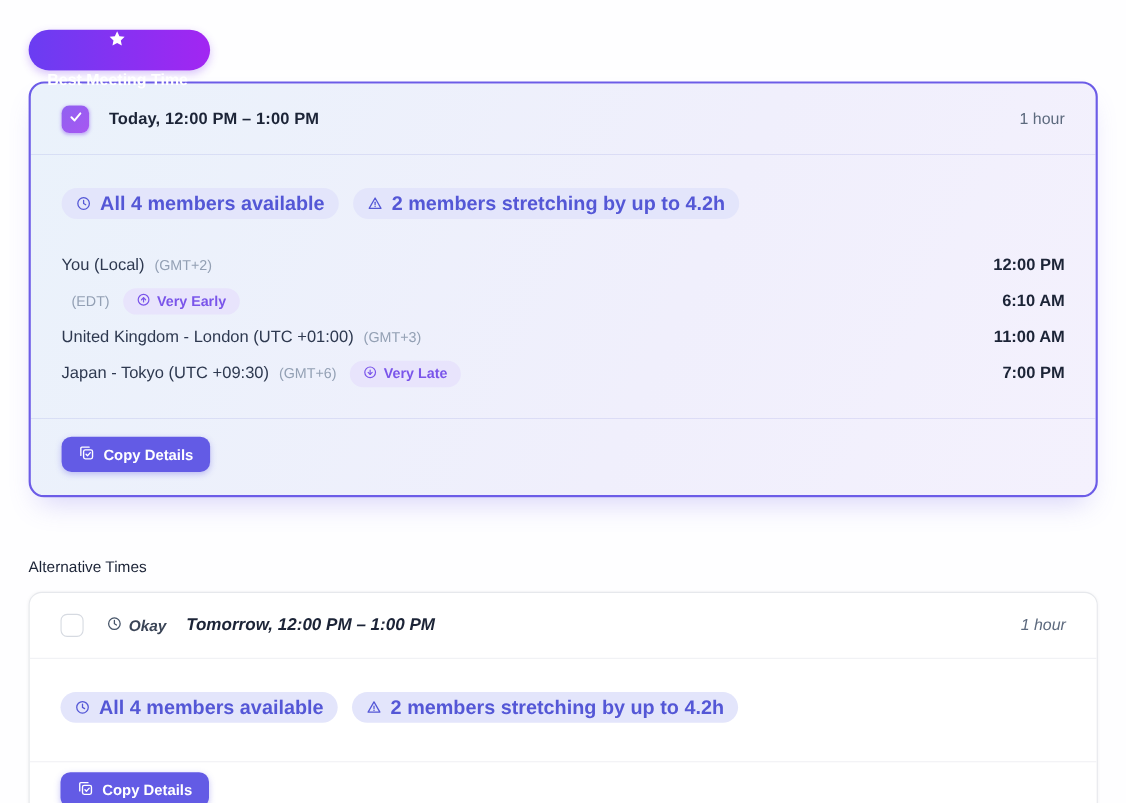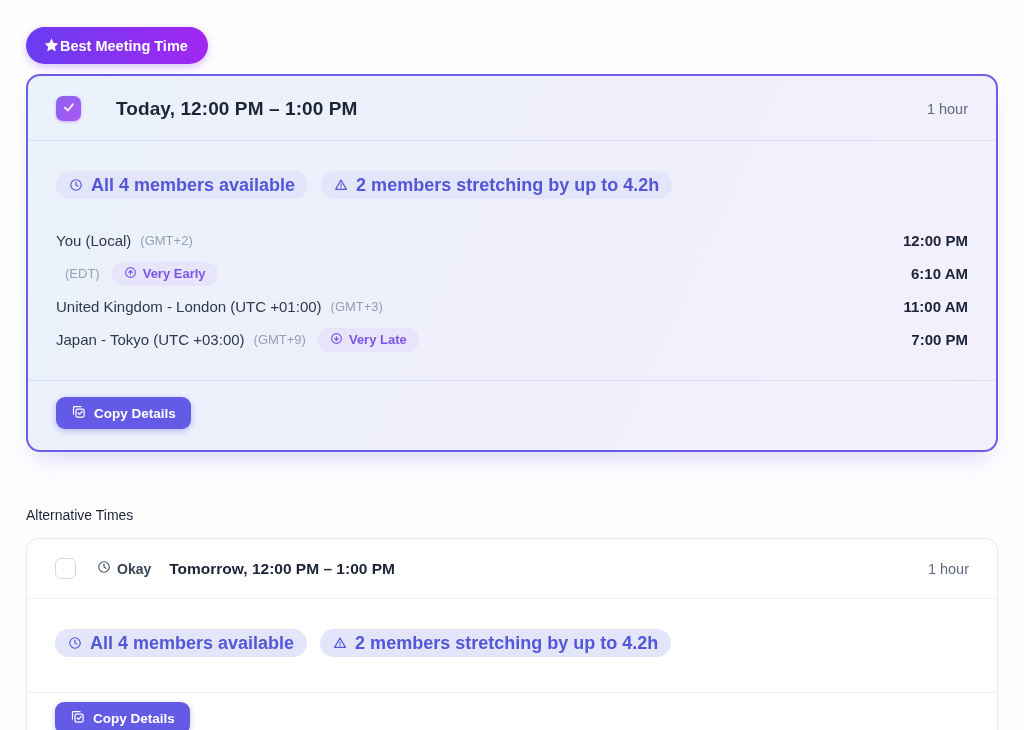--- a/index.html
+++ b/index.html
@@ -1,26 +1,27 @@
 <!DOCTYPE html>
 <html><head>
 <meta charset="utf-8">
 <style>
   * { margin:0; padding:0; box-sizing:border-box; }
   html,body { width:1024px; height:730px; background:#ffffff; font-family:"Liberation Sans", sans-serif; }
   .page { width:1024px; height:730px; padding:27px 26px; background:#fefeff; }
 
   
   .best-pill {
-    display:inline-flex; align-items:center; gap:0;
+    display:inline-flex; align-items:center; gap:21px;
     height:37px; padding:0 20px 0 17px; border-radius:19px;
     background:linear-gradient(90deg,#6a3df2 0%,#a226f2 100%);
     color:#ffffff; font-weight:700; font-size:14.5px;
     box-shadow:0 3px 8px rgba(130,60,240,.30);
     cursor:pointer;
+    flex-direction:column;
   }
   .best-pill svg { display:block; }
 
   
   .best-card {
     margin-top:10px; border:2px solid #6c5ce7; border-radius:14px;
     background:linear-gradient(115deg,#eaf2fb 0%, #f0effc 60%, #f4f1fd 100%);
     box-shadow:0 14px 26px -10px rgba(108,92,231,.28);
     overflow:hidden;
   }
@@ -28,21 +29,21 @@
     display:flex; align-items:center; gap:18px;
     padding:20px 28px 19px 28px;
     border-bottom:1px solid rgba(120,125,220,.16);
   }
   .checkbox-checked {
     width:25px; height:25px; border-radius:7px; flex:0 0 auto;
     background:linear-gradient(135deg,#9061f0,#a757f2);
     display:flex; align-items:center; justify-content:center;
     box-shadow:0 1px 3px rgba(140,90,240,.45); cursor:pointer;
   }
-  .card-title { font-size:19px; font-weight:700; color:#1c2437; letter-spacing:.1px;margin-left:17px; }
+  .card-title { font-size:15px; font-weight:700; color:#1c2437; letter-spacing:.1px; }
   .duration { margin-left:auto; color:#5d6a7e; font-size:14.5px; }
 
   .best-body { padding:30px 28px 24px 28px; }
   .badges-row { display:flex; gap:13px; margin-bottom:25px; }
   .badge {
     display:inline-flex; align-items:center; gap:8px;
     background:#e3e5fb; color:#5457d6; font-size:18px; font-weight:700;
     padding:5px 13px; border-radius:14px; line-height:18px;
   }
   .badge svg { display:block; }
@@ -65,21 +66,21 @@
     box-shadow:0 2px 6px rgba(90,80,230,.35);
     font-family:"Liberation Sans", sans-serif;
   }
 
   
   .alt-heading { margin:55px 0 15px 0; font-size:14px; font-weight:400; color:#1c2437; }
   .alt-card {
     border:1px solid #e6e8ec; border-radius:12px; background:#ffffff;
     box-shadow:0 1px 3px rgba(15,20,40,.05); overflow:hidden;
   }
-  .alt-header { display:flex; align-items:center; padding:19px 28px; border-bottom:1px solid #f0f1f4; }
+  .alt-header { display:flex; align-items:center; padding:19px 28px; border-bottom:1px solid #f0f1f4;font-style:italic; }
   .checkbox-unchecked {
     width:21px; height:21px; border-radius:6px; border:1.5px solid #d6dae1;
     background:#ffffff; flex:0 0 auto; cursor:pointer;
   }
   .quality { display:inline-flex; align-items:center; gap:6px; font-size:14px; font-weight:700; color:#3b4557; margin-left:21px; }
   .alt-title { font-size:15.5px; font-weight:700; color:#1c2437; margin-left:18px; }
 
   .alt-badges { display:flex; gap:13px; padding:30px 28px 35px 28px; border-bottom:1px solid #f0f1f4; }
   .alt-footer { padding:9px 28px 16px 28px; }
 </style>
@@ -156,22 +157,22 @@
         <span class="tz-time">6:10 AM</span>
       </div>
 
       <div class="tz-row">
         <span class="tz-label">United Kingdom - London (UTC +01:00)</span>
         <span class="tz-offset">(GMT+3)</span>
         <span class="tz-time">11:00 AM</span>
       </div>
 
       <div class="tz-row">
-        <span class="tz-label">Japan - Tokyo (UTC +03:00)</span>
-        <span class="tz-offset">(GMT+9)</span>
+        <span class="tz-label">Japan - Tokyo (UTC +09:30)</span>
+        <span class="tz-offset">(GMT+6)</span>
         <span class="tag-badge">
           <span>
             <svg width="13" height="13" viewBox="0 0 24 24" fill="none" stroke="currentColor" stroke-width="2" stroke-linecap="round" stroke-linejoin="round">
                 <circle cx="12" cy="12" r="9"></circle>
                 <polyline points="8.6 12 12 15.4 15.4 12"></polyline>
                 <line x1="12" y1="8.2" x2="12" y2="15.4"></line>
               </svg>
           </span>
           <span>Very Late</span>
         </span>

